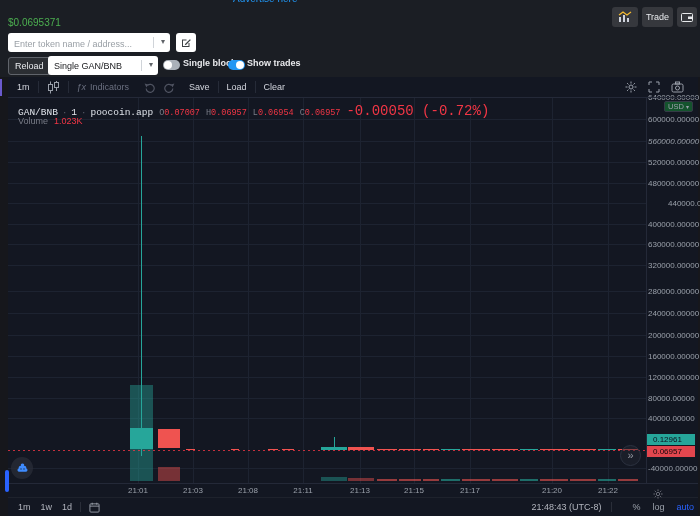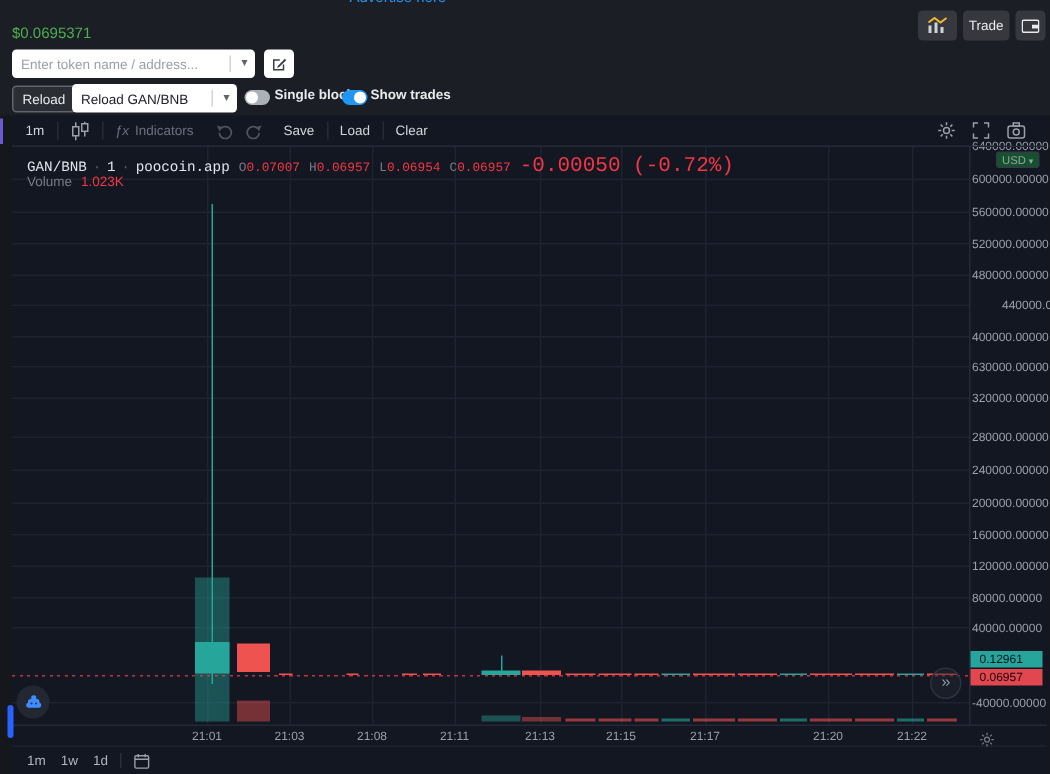--- a/index.html
+++ b/index.html
@@ -145,21 +145,21 @@
     <svg width="12" height="12" viewBox="0 0 12 12">
       <path d="M2 2.5h4.5v1H3v5.5h5.5V6h1v4H2z" fill="#3c4043"></path>
       <path d="M5.3 6.8 9.9 2.2l.9.9-4.6 4.6-1.5.6z" fill="#3c4043"></path>
     </svg>
   </div>
 
   <div id="reload-button">
     <span>Reload</span>
   </div>
   <div id="pair-select">
-    <span>Reload GAN/BNB</span>
+    <span>Single GAN/BNB</span>
     <span class="sel-divider"></span>
     <span class="sel-chevron">▾</span>
   </div>
   <div id="single-blocks-toggle" class="toggle">
     <span class="knob"></span>
   </div>
   <span id="single-blocks-label" class="toggle-label">Single blocks</span>
   <div id="show-trades-toggle" class="toggle">
     <span class="knob"></span>
   </div>
@@ -241,21 +241,21 @@
   <span class="lg-vol-label">Volume</span>
   <span class="lg-vol-val">1.023K</span>
 </div>
 
 <div id="overlay">
     <div style="left: 8px; top: 97px; width: 638px; height: 1px; background: rgb(29, 35, 49);"></div>
     <div class="ylab" style="left: 648px; top: 93px; width: 46px;">640000.00000</div>
     <div style="left: 8px; top: 119px; width: 638px; height: 1px; background: rgb(29, 35, 49);"></div>
     <div class="ylab" style="left: 648px; top: 115px; width: 46px;">600000.00000</div>
     <div style="left: 8px; top: 141px; width: 638px; height: 1px; background: rgb(29, 35, 49);"></div>
-    <div class="ylab" style="left: 648px; top: 137px; width: 46px;">560000.00000</div>
+    <div class="ylab" style="left: 648px; top: 137px; width: 46px; font-style: italic;">560000.00000</div>
     <div style="left: 8px; top: 162px; width: 638px; height: 1px; background: rgb(29, 35, 49);"></div>
     <div class="ylab" style="left: 648px; top: 158px; width: 46px; text-align: right;">520000.00000</div>
     <div style="left: 8px; top: 183px; width: 638px; height: 1px; background: rgb(29, 35, 49);"></div>
     <div class="ylab" style="left: 648px; top: 179px; width: 46px;">480000.00000</div>
     <div style="left: 8px; top: 203px; width: 638px; height: 1px; background: rgb(29, 35, 49);"></div>
     <div class="ylab" style="left: 648px; top: 199px; width: 46px; margin-left: 20px;">440000.00000</div>
     <div style="left: 8px; top: 224px; width: 638px; height: 1px; background: rgb(29, 35, 49);"></div>
     <div class="ylab" style="left: 648px; top: 220px; width: 46px;">400000.00000</div>
     <div style="left: 8px; top: 244px; width: 638px; height: 1px; background: rgb(29, 35, 49);"></div>
     <div class="ylab" style="left: 648px; top: 240px; width: 46px;">630000.00000</div>
@@ -371,13 +371,20 @@
   <span class="bb-range">1d</span>
   <span class="bb-sep"></span>
   <span id="bb-calendar">
     <svg width="11" height="11" viewBox="0 0 12 12">
       <rect x="1" y="2" width="10" height="9" rx="1" fill="none" stroke="#9aa0aa"></rect>
       <line x1="3.5" y1="0.8" x2="3.5" y2="3" stroke="#9aa0aa"></line>
       <line x1="8.5" y1="0.8" x2="8.5" y2="3" stroke="#9aa0aa"></line>
       <line x1="1" y1="4.5" x2="11" y2="4.5" stroke="#9aa0aa"></line>
     </svg>
   </span>
+  <span id="bb-right">
+    <span id="bb-clock">21:48:43 (UTC-8)</span>
+    <span class="bb-sep" style="margin-left:10px;"></span>
+    <span id="bb-percent">%</span>
+    <span id="bb-log">log</span>
+    <span id="bb-auto">auto</span>
+  </span>
 </div>
 
 </body></html>

